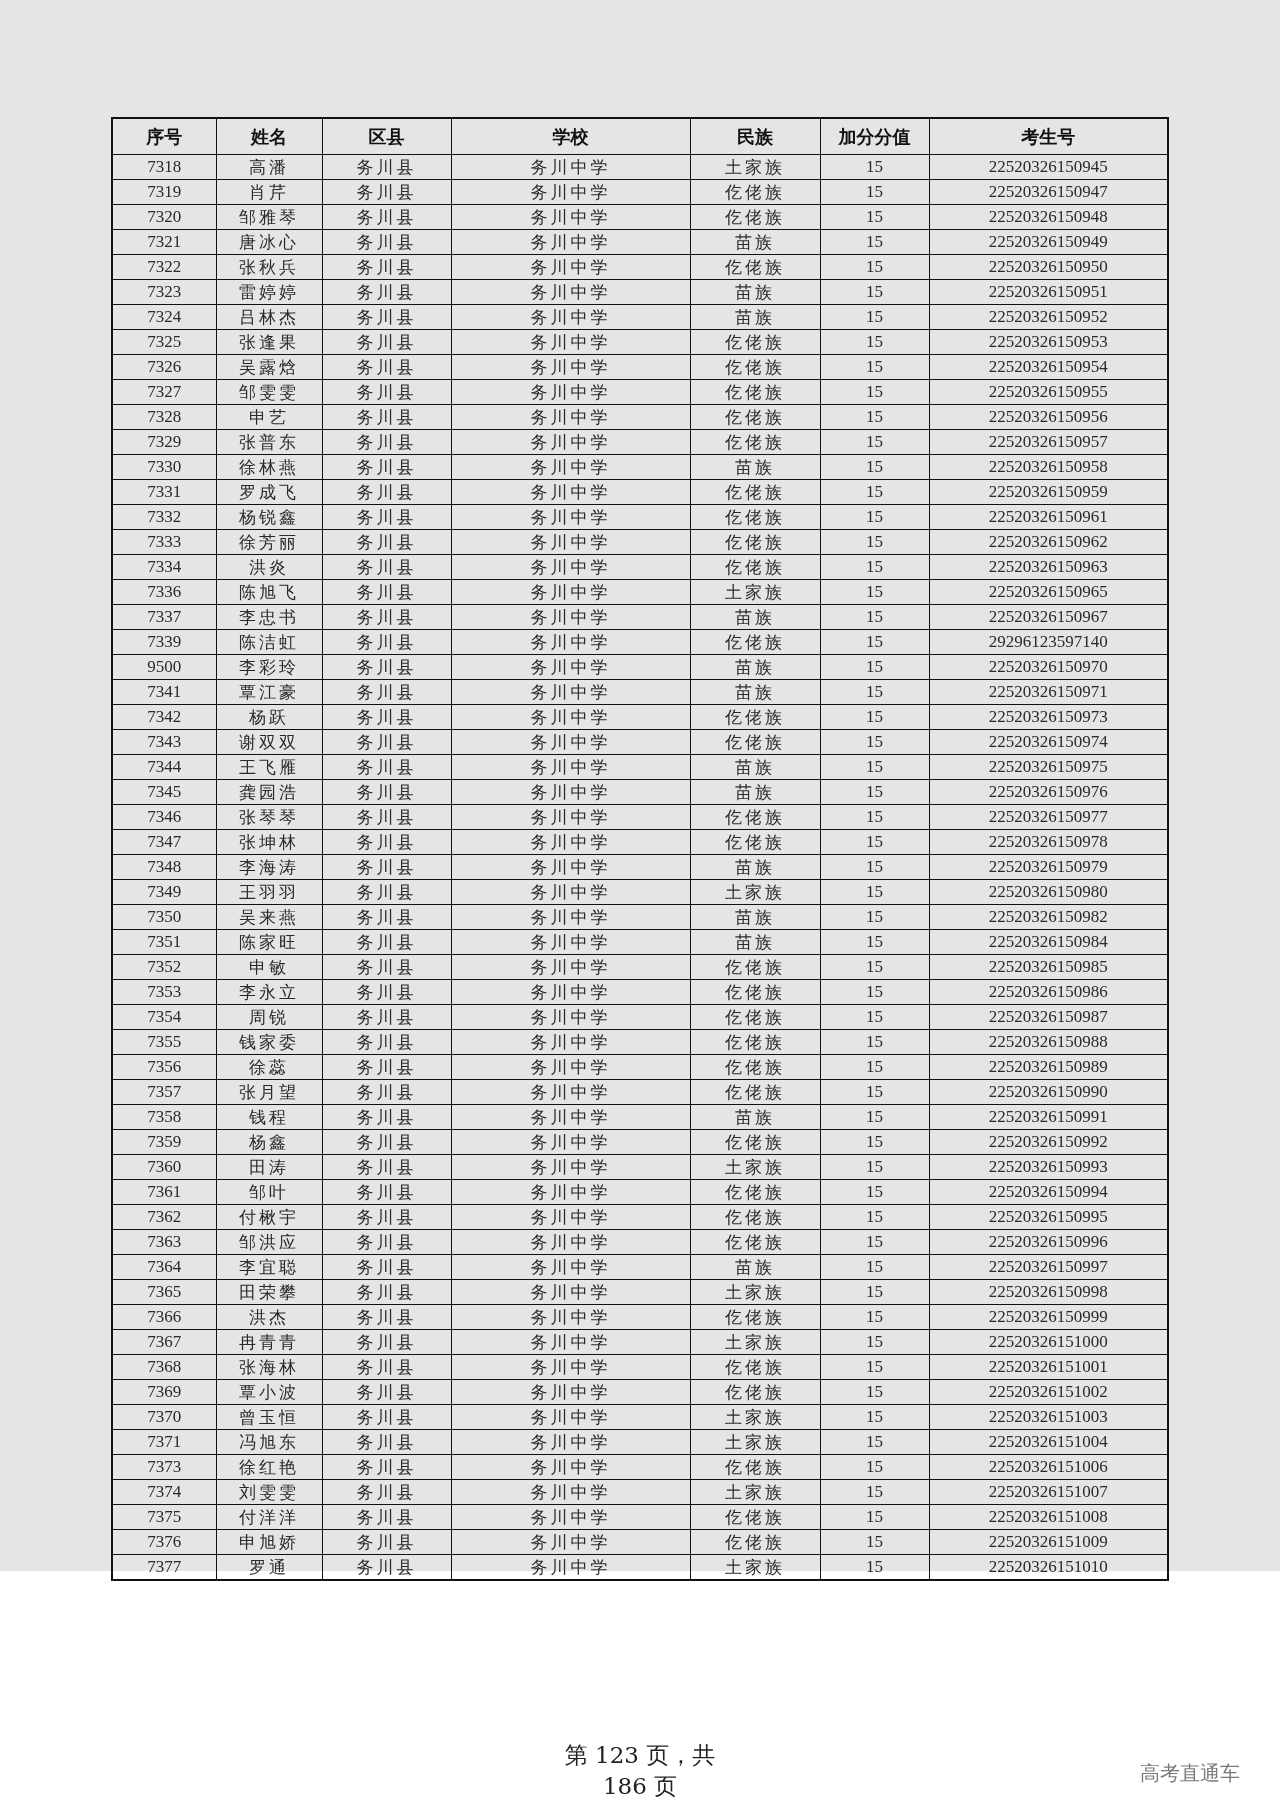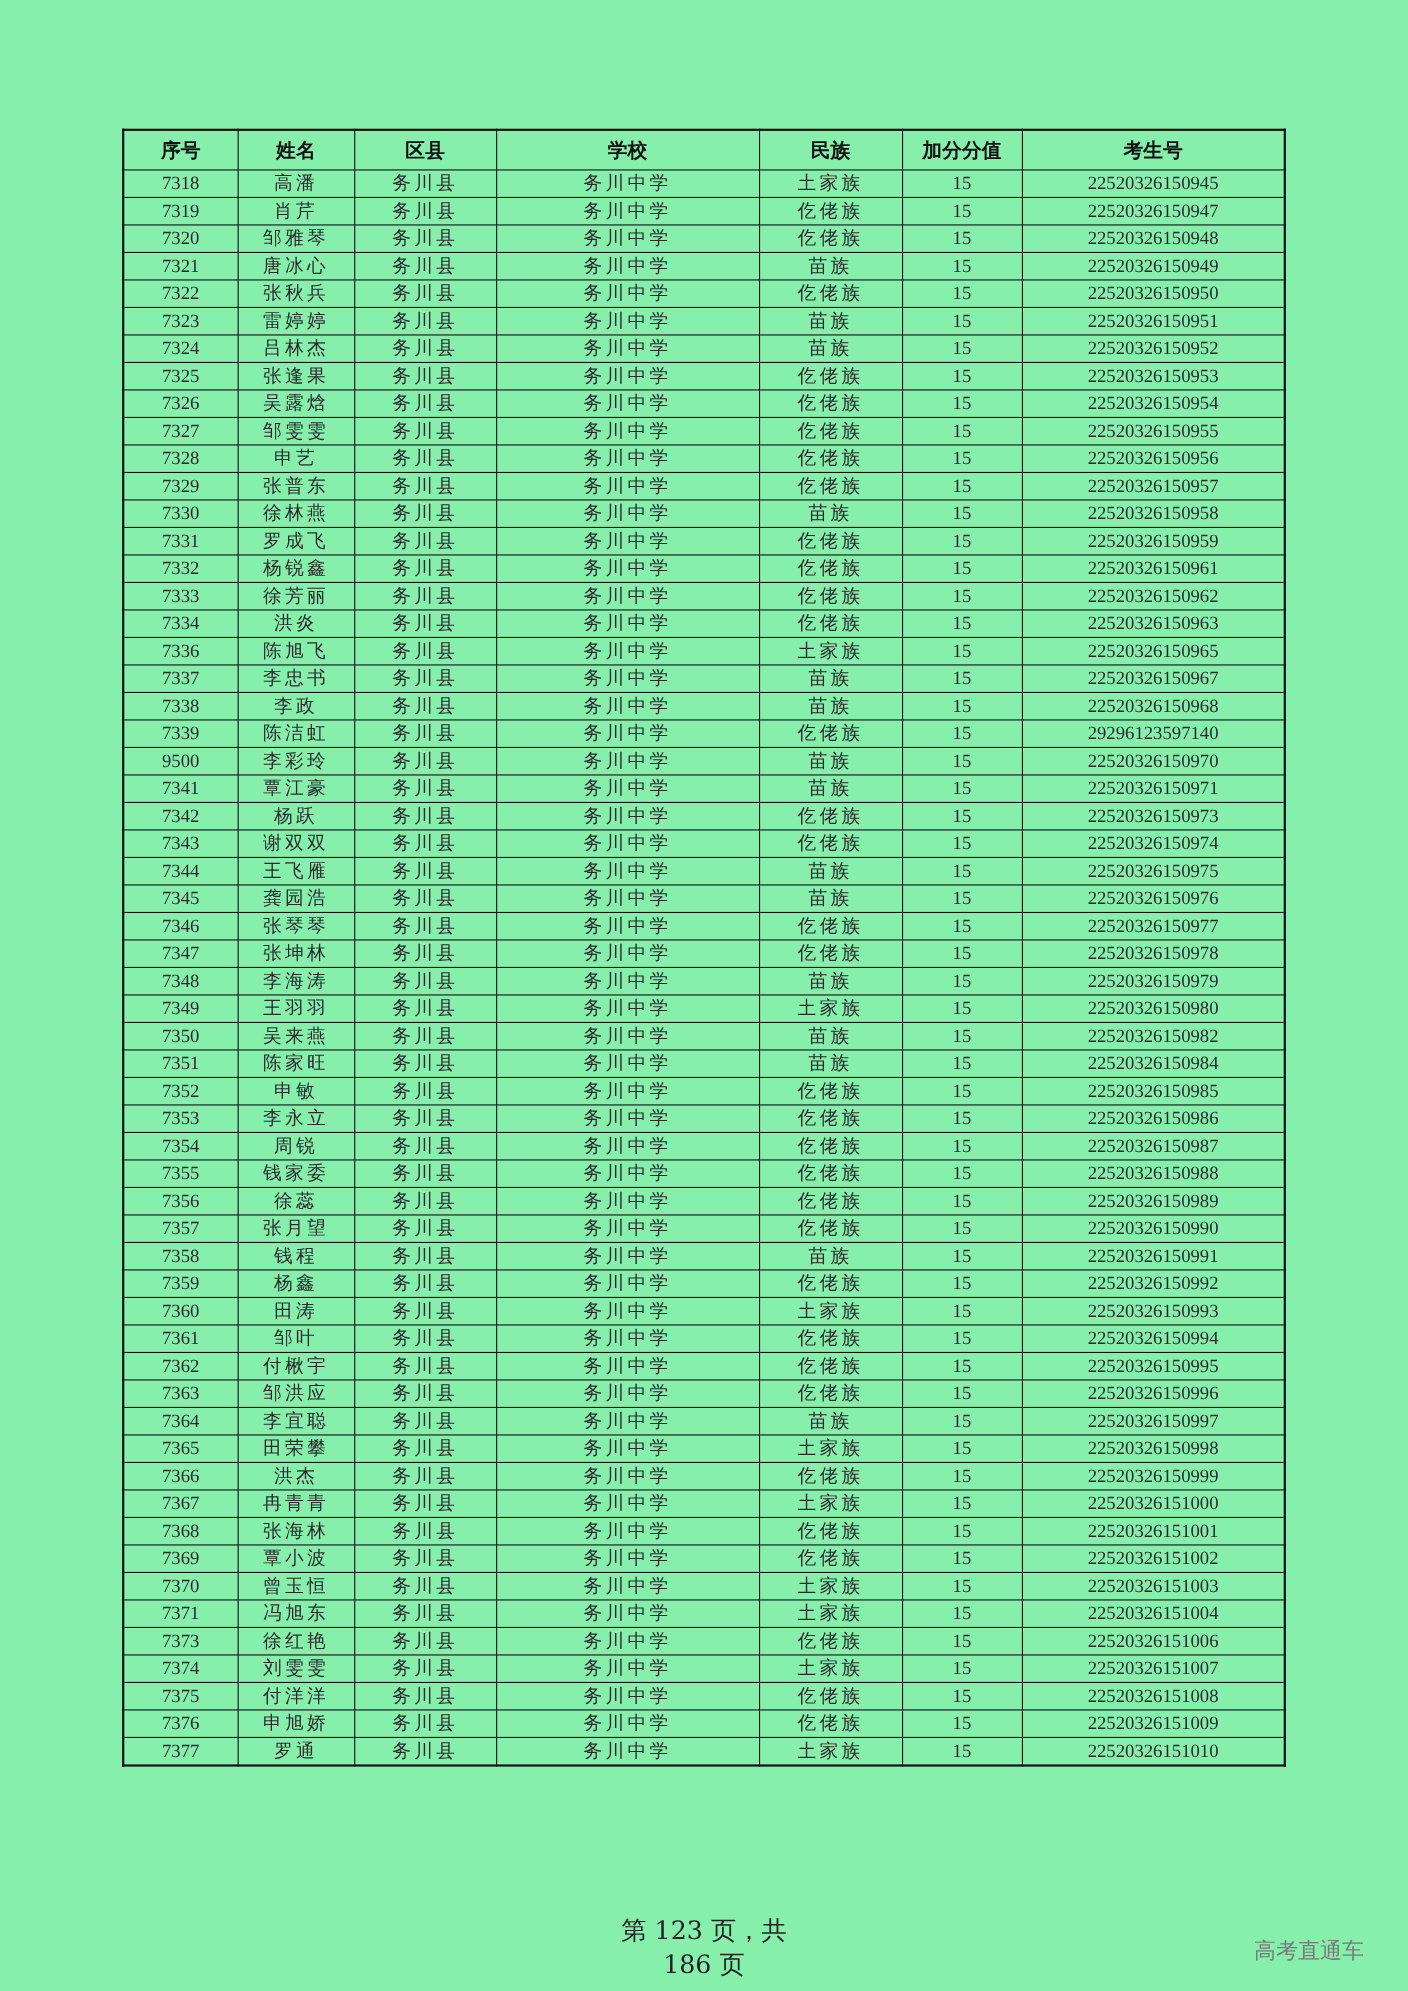--- a/index.html
+++ b/index.html
@@ -1,18 +1,18 @@
 <!DOCTYPE html>
 <html><head>
 <meta charset="utf-8">
 <style>
   html, body { margin: 0; padding: 0; background: #ffffff; }
   body { width: 1280px; height: 1810px; position: relative; overflow: hidden;
          font-family: "DejaVu Serif", "Liberation Serif", serif; color: #1a1a1a; }
-  .page { position: absolute; left: 0; top: 0; width: 1280px; height: 1810px; background: #86efac; }
+  .page { position: absolute; left: 0; top: 0; width: 1280px; height: 1571px; background: #e5e5e5; }
   table.roster { position: absolute; left: 111px; top: 117px; width: 1056px;
                  border-collapse: collapse; table-layout: fixed; border: 2px solid #111; }
   table.roster th, table.roster td { border: 1.5px solid #111; text-align: center; padding: 0;
                  overflow: hidden; white-space: nowrap; }
   table.roster th { height: 35px; font-family: "DejaVu Sans", "Liberation Sans", sans-serif;
                  font-weight: bold; font-size: 18px; color: #111; }
   table.roster td { height: 24px; font-size: 17px; line-height: 24px; color: #2a2a2a; }
   td.num { font-family: "Liberation Serif", "DejaVu Serif", serif; font-size: 18px; letter-spacing: 0px; }
   td.cjk { font-family: "DejaVu Sans", "Liberation Sans", sans-serif; font-size: 16px; letter-spacing: 3px; color: #444; }
   .footer { position: absolute; top: 1740px; left: 540px; width: 200px; text-align: center;
@@ -211,29 +211,20 @@
         <tr>
           <td class="num">7337</td>
           <td class="cjk">李忠书</td>
           <td class="cjk">务川县</td>
           <td class="cjk">务川中学</td>
           <td class="cjk">苗族</td>
           <td class="num">15</td>
           <td class="num">22520326150967</td>
         </tr>
         <tr>
-          <td class="num">7338</td>
-          <td class="cjk">李政</td>
-          <td class="cjk">务川县</td>
-          <td class="cjk">务川中学</td>
-          <td class="cjk">苗族</td>
-          <td class="num">15</td>
-          <td class="num">22520326150968</td>
-        </tr>
-        <tr>
           <td class="num">7339</td>
           <td class="cjk">陈洁虹</td>
           <td class="cjk">务川县</td>
           <td class="cjk">务川中学</td>
           <td class="cjk">仡佬族</td>
           <td class="num">15</td>
           <td class="num">29296123597140</td>
         </tr>
         <tr>
           <td class="num">9500</td>

